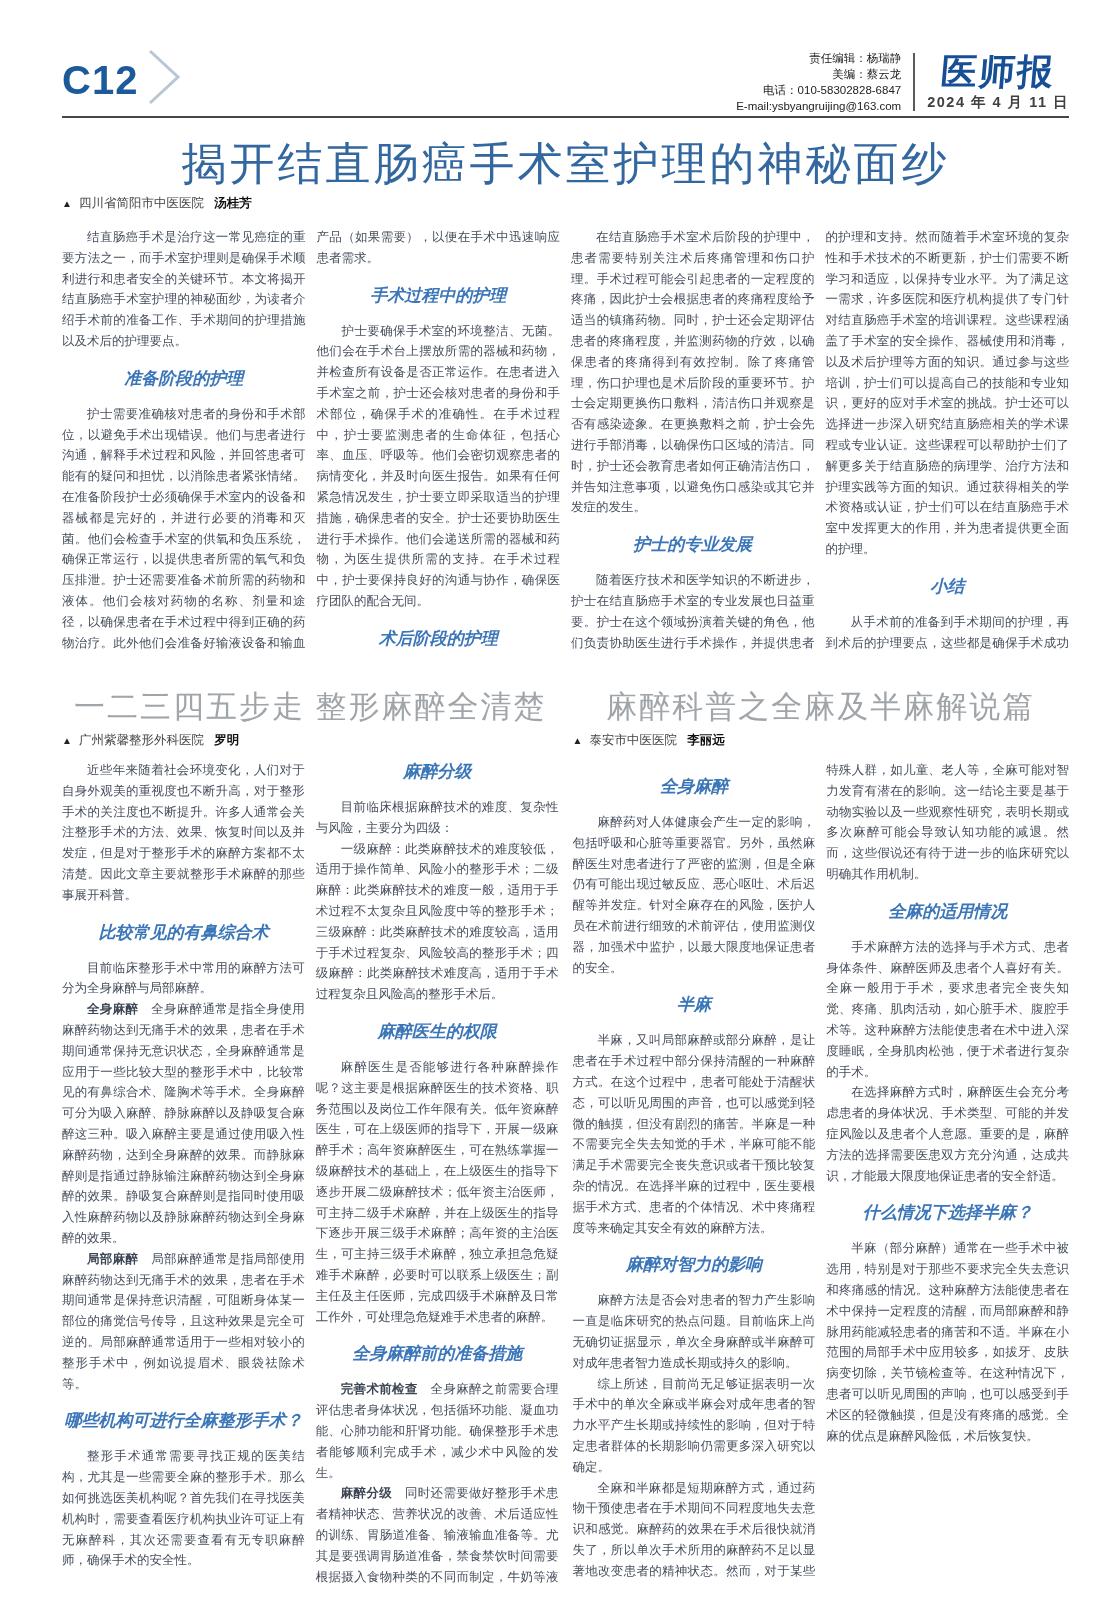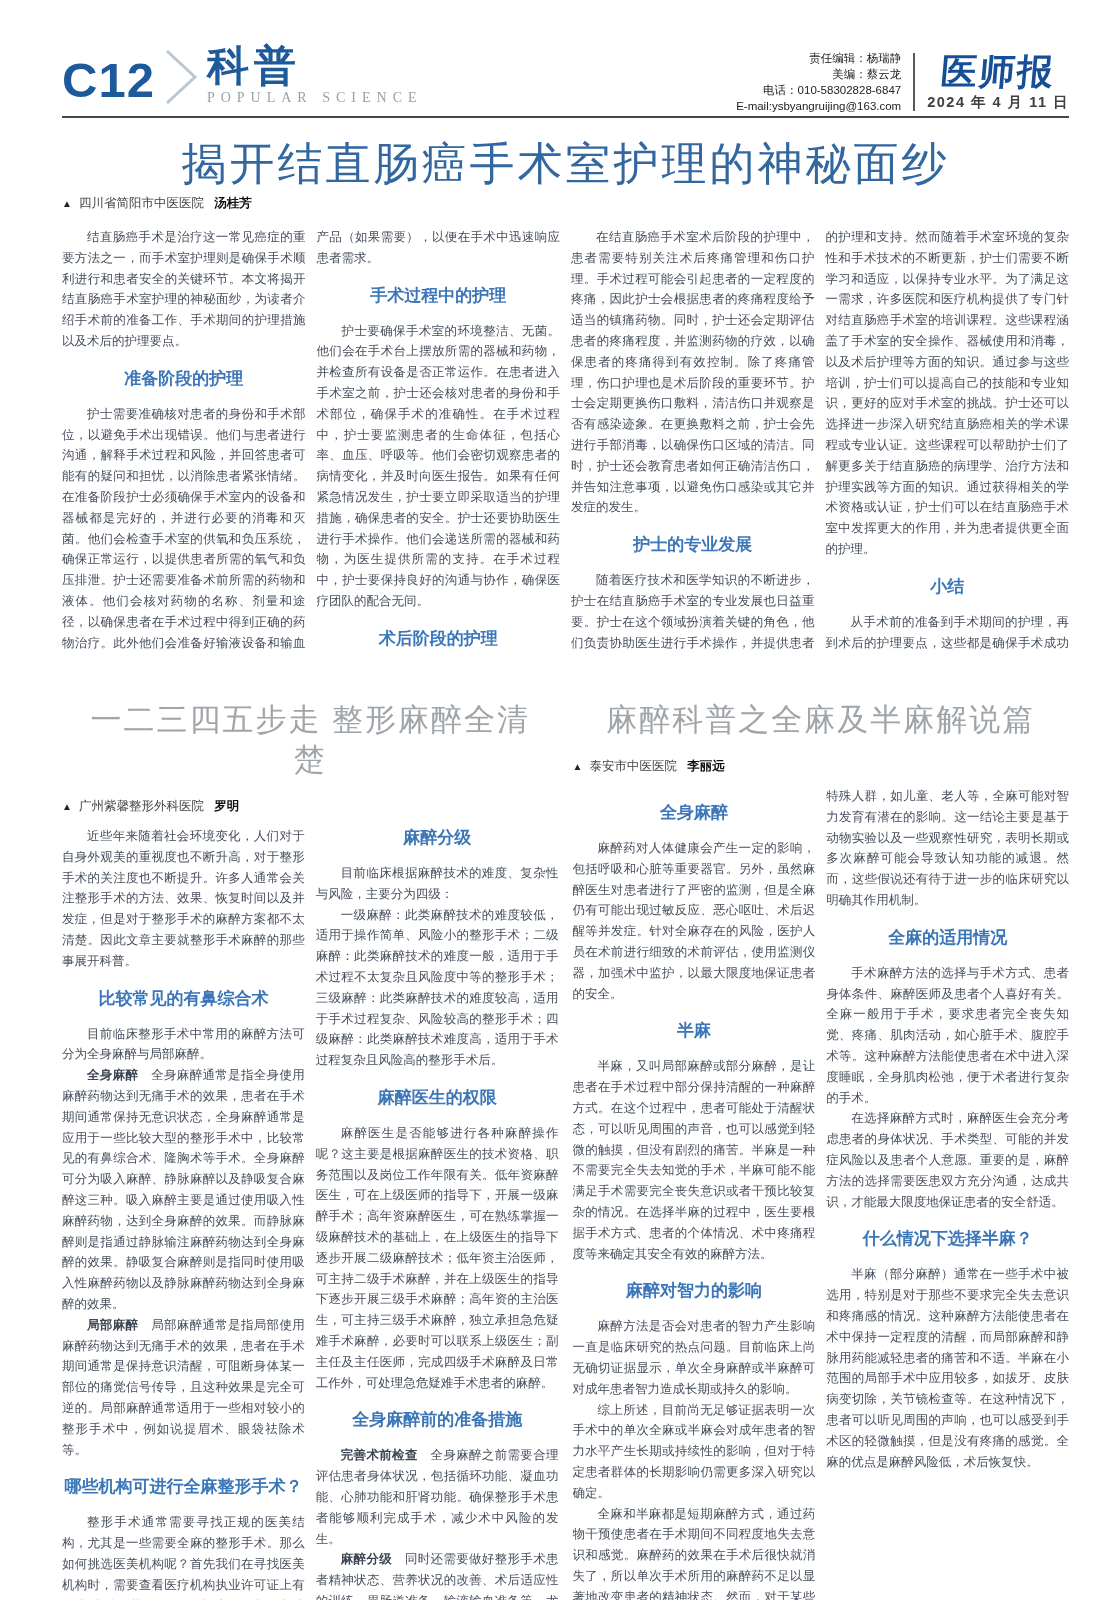--- a/index.html
+++ b/index.html
@@ -9,21 +9,21 @@
     font-family:"Liberation Serif", serif;
     color:#454e5c;
   }
   .page { padding:44px 44px 0 62px; }
 
   
   .hdr { display:flex; justify-content:space-between; align-items:flex-start; height:68px; }
   .hdr-left { display:flex; align-items:flex-start; }
   .page-code {
     font-family:"Liberation Sans", sans-serif; font-weight:bold;
-    font-size:49px; line-height:40px; color:#1d5a9b; margin-top:16px; letter-spacing:1px;
+    font-size:40px; line-height:40px; color:#1d5a9b; margin-top:16px; letter-spacing:1px;
   }
   .chevron { margin:4px 2px 0 10px; }
   .sec-wrap { margin-left:6px; }
   .sec-cn {
     font-family:"Liberation Sans", sans-serif; font-weight:900;
     font-size:42px; line-height:44px; color:#1d5a9b; letter-spacing:5px;
   }
   .sec-en {
     font-family:"Liberation Serif", serif; font-size:14px; color:#9aa1a8;
     letter-spacing:6px; margin-top:2px;
@@ -56,49 +56,45 @@
   .cols-4 { column-count:4; height:442px; }
   .cols-2 { column-count:2; height:840px; }
   .flow p {
     margin:0; text-indent:2em; text-align:justify;
     font-size:12.5px; line-height:20.8px; color:#454e5c;
   }
   .flow p b { font-weight:bold; color:#3d4654; }
   .flow h3 {
     font-family:"Liberation Sans", sans-serif; font-weight:700;
     font-size:17px; line-height:24px; color:#3b76b8;
-    text-align:center; margin:15px 0 13px; break-inside:avoid;
+    text-align:center; margin:15px 0 13px; break-inside:avoid;font-style:italic;
   }
 
   
   .bottom { display:flex; gap:14px; margin-top:14px; }
   .sub { flex:1 1 0; min-width:0; }
   .sub-title {
-    margin:17px; text-align:center;
+    margin:4px; text-align:center;
     font-family:"Liberation Sans", sans-serif; font-weight:400;
     font-size:31px; line-height:40px; color:#a0a5a9; letter-spacing:2px;
   }
   .sub-byline { margin:2px 0 10px; }
 </style>
 </head>
 <body>
 
 <div class="page">
 
   <div class="hdr">
     <div class="hdr-left">
       <span class="page-code">C12</span>
       <span class="chevron">
         <svg width="34" height="58" viewBox="0 0 34 58">
             <path d="M2 3 L30 29 L2 55" stroke="#b9c6d4" stroke-width="3" fill="none"></path>
           </svg>
-      </span>
-      <span class="sec-wrap">
-        <div class="sec-cn">科普</div>
-        <div class="sec-en">POPULAR SCIENCE</div>
       </span>
     </div>
     <div class="hdr-right">
       <div class="editors">
         <div>责任编辑：杨瑞静</div>
         <div>美编：蔡云龙</div>
         <div>电话：010-58302828-6847</div>
         <div>E-mail:ysbyangruijing@163.com</div>
       </div>
       <div class="vrule"></div>

